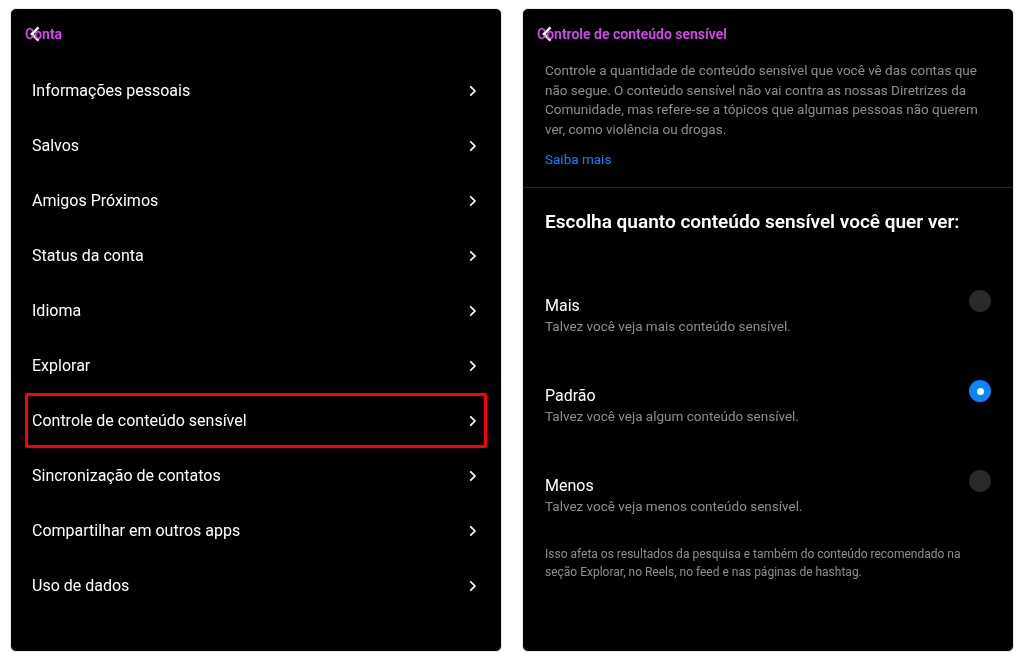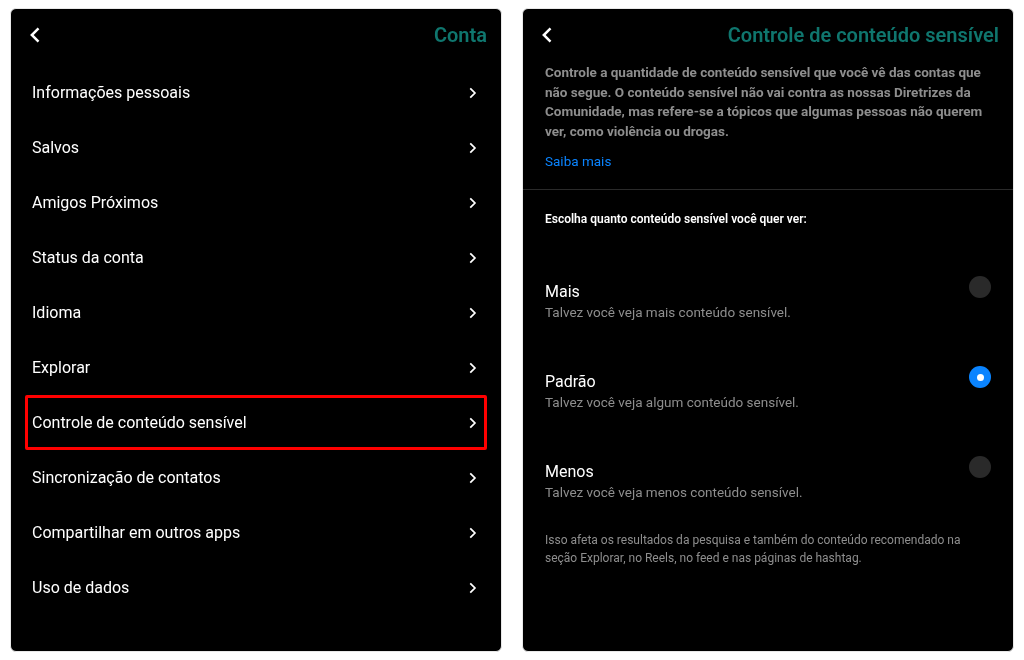--- a/index.html
+++ b/index.html
@@ -36,23 +36,23 @@
       cursor: pointer;
       display: inline-flex;
       align-items: center;
       justify-content: center;
       width: 22px;
       height: 22px;
     }
     .back svg { stroke: #ffffff; fill: none; stroke-width: 3; }
     .title {
       flex: 1;
-      text-align: right;
-      color: #0f766e;
-      font-size: 20px;
+      text-align: left;
+      color: #d946ef;
+      font-size: 14px;
       font-weight: 600;
       margin-left: -22px; 
     }
     .menu {
       display: flex;
       flex-direction: column;
       padding: 0 14px;
     }
     .menu-item {
       display: flex;
@@ -83,37 +83,36 @@
 
     
     .block-intro {
       padding: 2px 22px 20px 22px;
       border-bottom: 1px solid #2a2a2a;
     }
     .intro-text {
       color: #8e8e8e;
       font-size: 13.5px;
       line-height: 1.45;
-      font-weight: bold;
     }
     .link {
       color: #0a84ff;
       display: block;
       margin-top: 12px;
       cursor: pointer;
       font-size: 13.5px;
     }
     .section {
       padding: 22px 22px 8px 22px;
     }
     .section-heading {
       color: #ffffff;
-      font-size: 12px;
+      font-size: 19px;
       font-weight: 600;
-      margin-bottom: 16px;
+      margin-bottom: 23px;
     }
     .option {
       display: flex;
       align-items: center;
       justify-content: space-between;
       padding: 12px 0;
       cursor: pointer;
     }
     .opt-left { display: flex; flex-direction: column; gap: 3px; margin-top: 28px; }
     .opt-title { color: #ffffff; font-size: 16px; }

